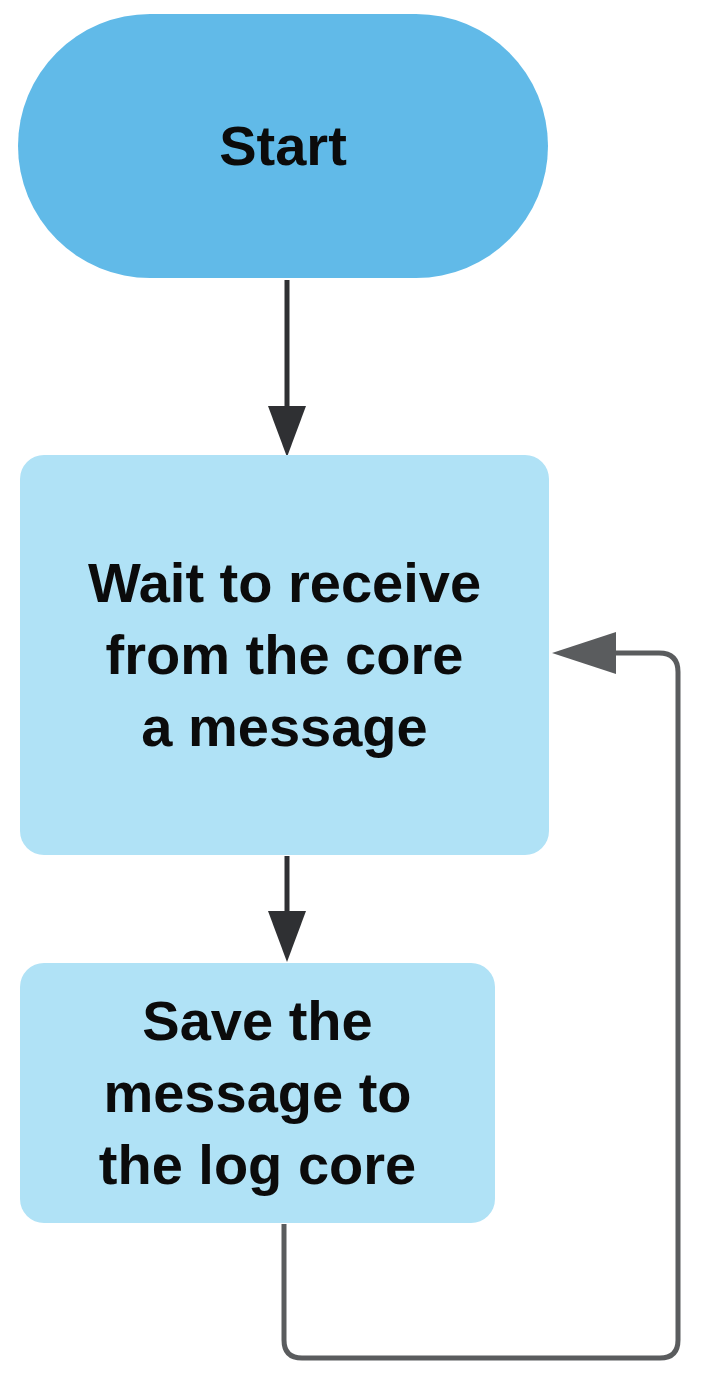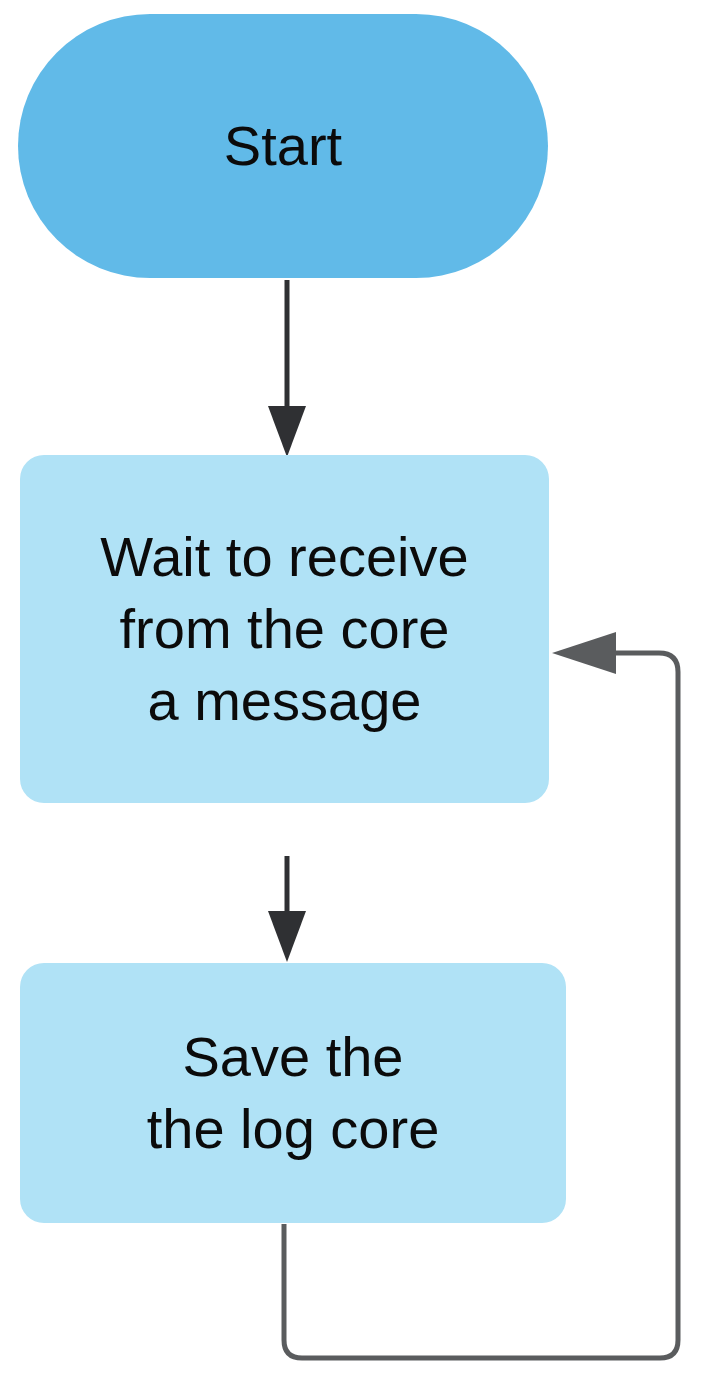--- a/index.html
+++ b/index.html
@@ -31,21 +31,21 @@
   .stem.gray { stroke: var(--loop-stroke, #5a5c5e); }
   .head.dark { fill: var(--edge-stroke, #2f3033); stroke: none; }
   .head.gray { fill: var(--loop-stroke, #5a5c5e); stroke: none; }
 
   .node {
     position: absolute;
     display: flex;
     align-items: center;
     justify-content: center;
     text-align: center;
-    font-weight: normal;
+    font-weight: bold;
     color: var(--text-color, #0b0b0b);
     box-sizing: border-box;
   }
   .node .label {
     font-size: 56px;
     line-height: 72px;
     white-space: nowrap;
   }
   .terminator {
     left: 18px;
@@ -56,26 +56,26 @@
     background: var(--terminator-fill, #61bae8);
   }
   .process {
     background: var(--process-fill, #b0e2f6);
     border-radius: 24px;
   }
   .process-wait {
     left: 20px;
     top: 455px;
     width: 529px;
-    height: 348px;
+    height: 400px;
   }
   .process-save {
     left: 20px;
     top: 963px;
-    width: 546px;
+    width: 475px;
     height: 260px;
   }
 </style>
 </head>
 <body>
 
 <div class="canvas">
 
   <svg class="connectors" viewBox="0 0 703 1389" xmlns="http://www.w3.org/2000/svg">
 
@@ -103,17 +103,18 @@
     <div class="label">
       <div>Wait to receive</div>
       <div>from the core</div>
       <div>a message</div>
     </div>
   </div>
 
   <div class="node process process-save">
     <div class="label">
       <div>Save the</div>
+      <div>message to</div>
       <div>the log core</div>
     </div>
   </div>
 
 </div>
 
 </body></html>

